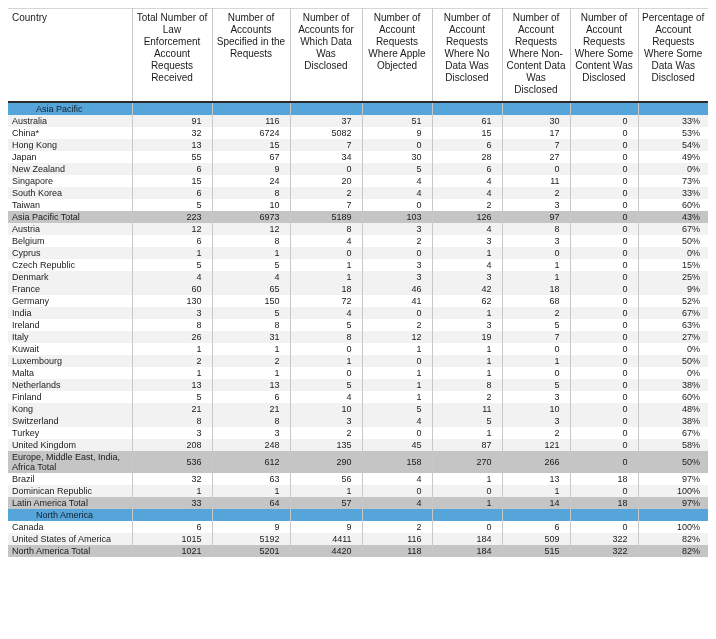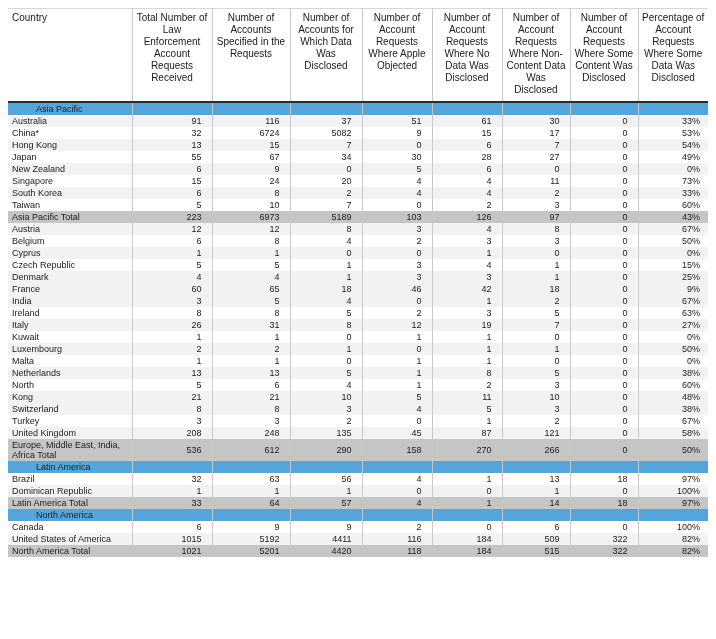--- a/index.html
+++ b/index.html
@@ -252,20 +252,31 @@
           <td>France</td>
           <td class="num">60</td>
           <td class="num">65</td>
           <td class="num">18</td>
           <td class="num">46</td>
           <td class="num">42</td>
           <td class="num">18</td>
           <td class="num">0</td>
           <td class="num">9%</td>
         </tr>
+        <tr class="data-row plain">
+          <td>Germany</td>
+          <td class="num">130</td>
+          <td class="num">150</td>
+          <td class="num">72</td>
+          <td class="num">41</td>
+          <td class="num">62</td>
+          <td class="num">68</td>
+          <td class="num">0</td>
+          <td class="num">52%</td>
+        </tr>
         <tr class="data-row shade">
           <td>India</td>
           <td class="num">3</td>
           <td class="num">5</td>
           <td class="num">4</td>
           <td class="num">0</td>
           <td class="num">1</td>
           <td class="num">2</td>
           <td class="num">0</td>
           <td class="num">67%</td>
@@ -330,21 +341,21 @@
           <td class="num">13</td>
           <td class="num">13</td>
           <td class="num">5</td>
           <td class="num">1</td>
           <td class="num">8</td>
           <td class="num">5</td>
           <td class="num">0</td>
           <td class="num">38%</td>
         </tr>
         <tr class="data-row plain">
-          <td>North</td>
+          <td>Finland</td>
           <td class="num">5</td>
           <td class="num">6</td>
           <td class="num">4</td>
           <td class="num">1</td>
           <td class="num">2</td>
           <td class="num">3</td>
           <td class="num">0</td>
           <td class="num">60%</td>
         </tr>
         <tr class="data-row shade">
@@ -394,31 +405,20 @@
         <tr class="total-row">
           <td>Europe, Middle East, India, Africa Total</td>
           <td class="num">536</td>
           <td class="num">612</td>
           <td class="num">290</td>
           <td class="num">158</td>
           <td class="num">270</td>
           <td class="num">266</td>
           <td class="num">0</td>
           <td class="num">50%</td>
-        </tr>
-        <tr class="section-row">
-          <td>Latin America</td>
-          <td></td>
-          <td></td>
-          <td></td>
-          <td></td>
-          <td></td>
-          <td></td>
-          <td></td>
-          <td></td>
         </tr>
         <tr class="data-row plain">
           <td>Brazil</td>
           <td class="num">32</td>
           <td class="num">63</td>
           <td class="num">56</td>
           <td class="num">4</td>
           <td class="num">1</td>
           <td class="num">13</td>
           <td class="num">18</td>

